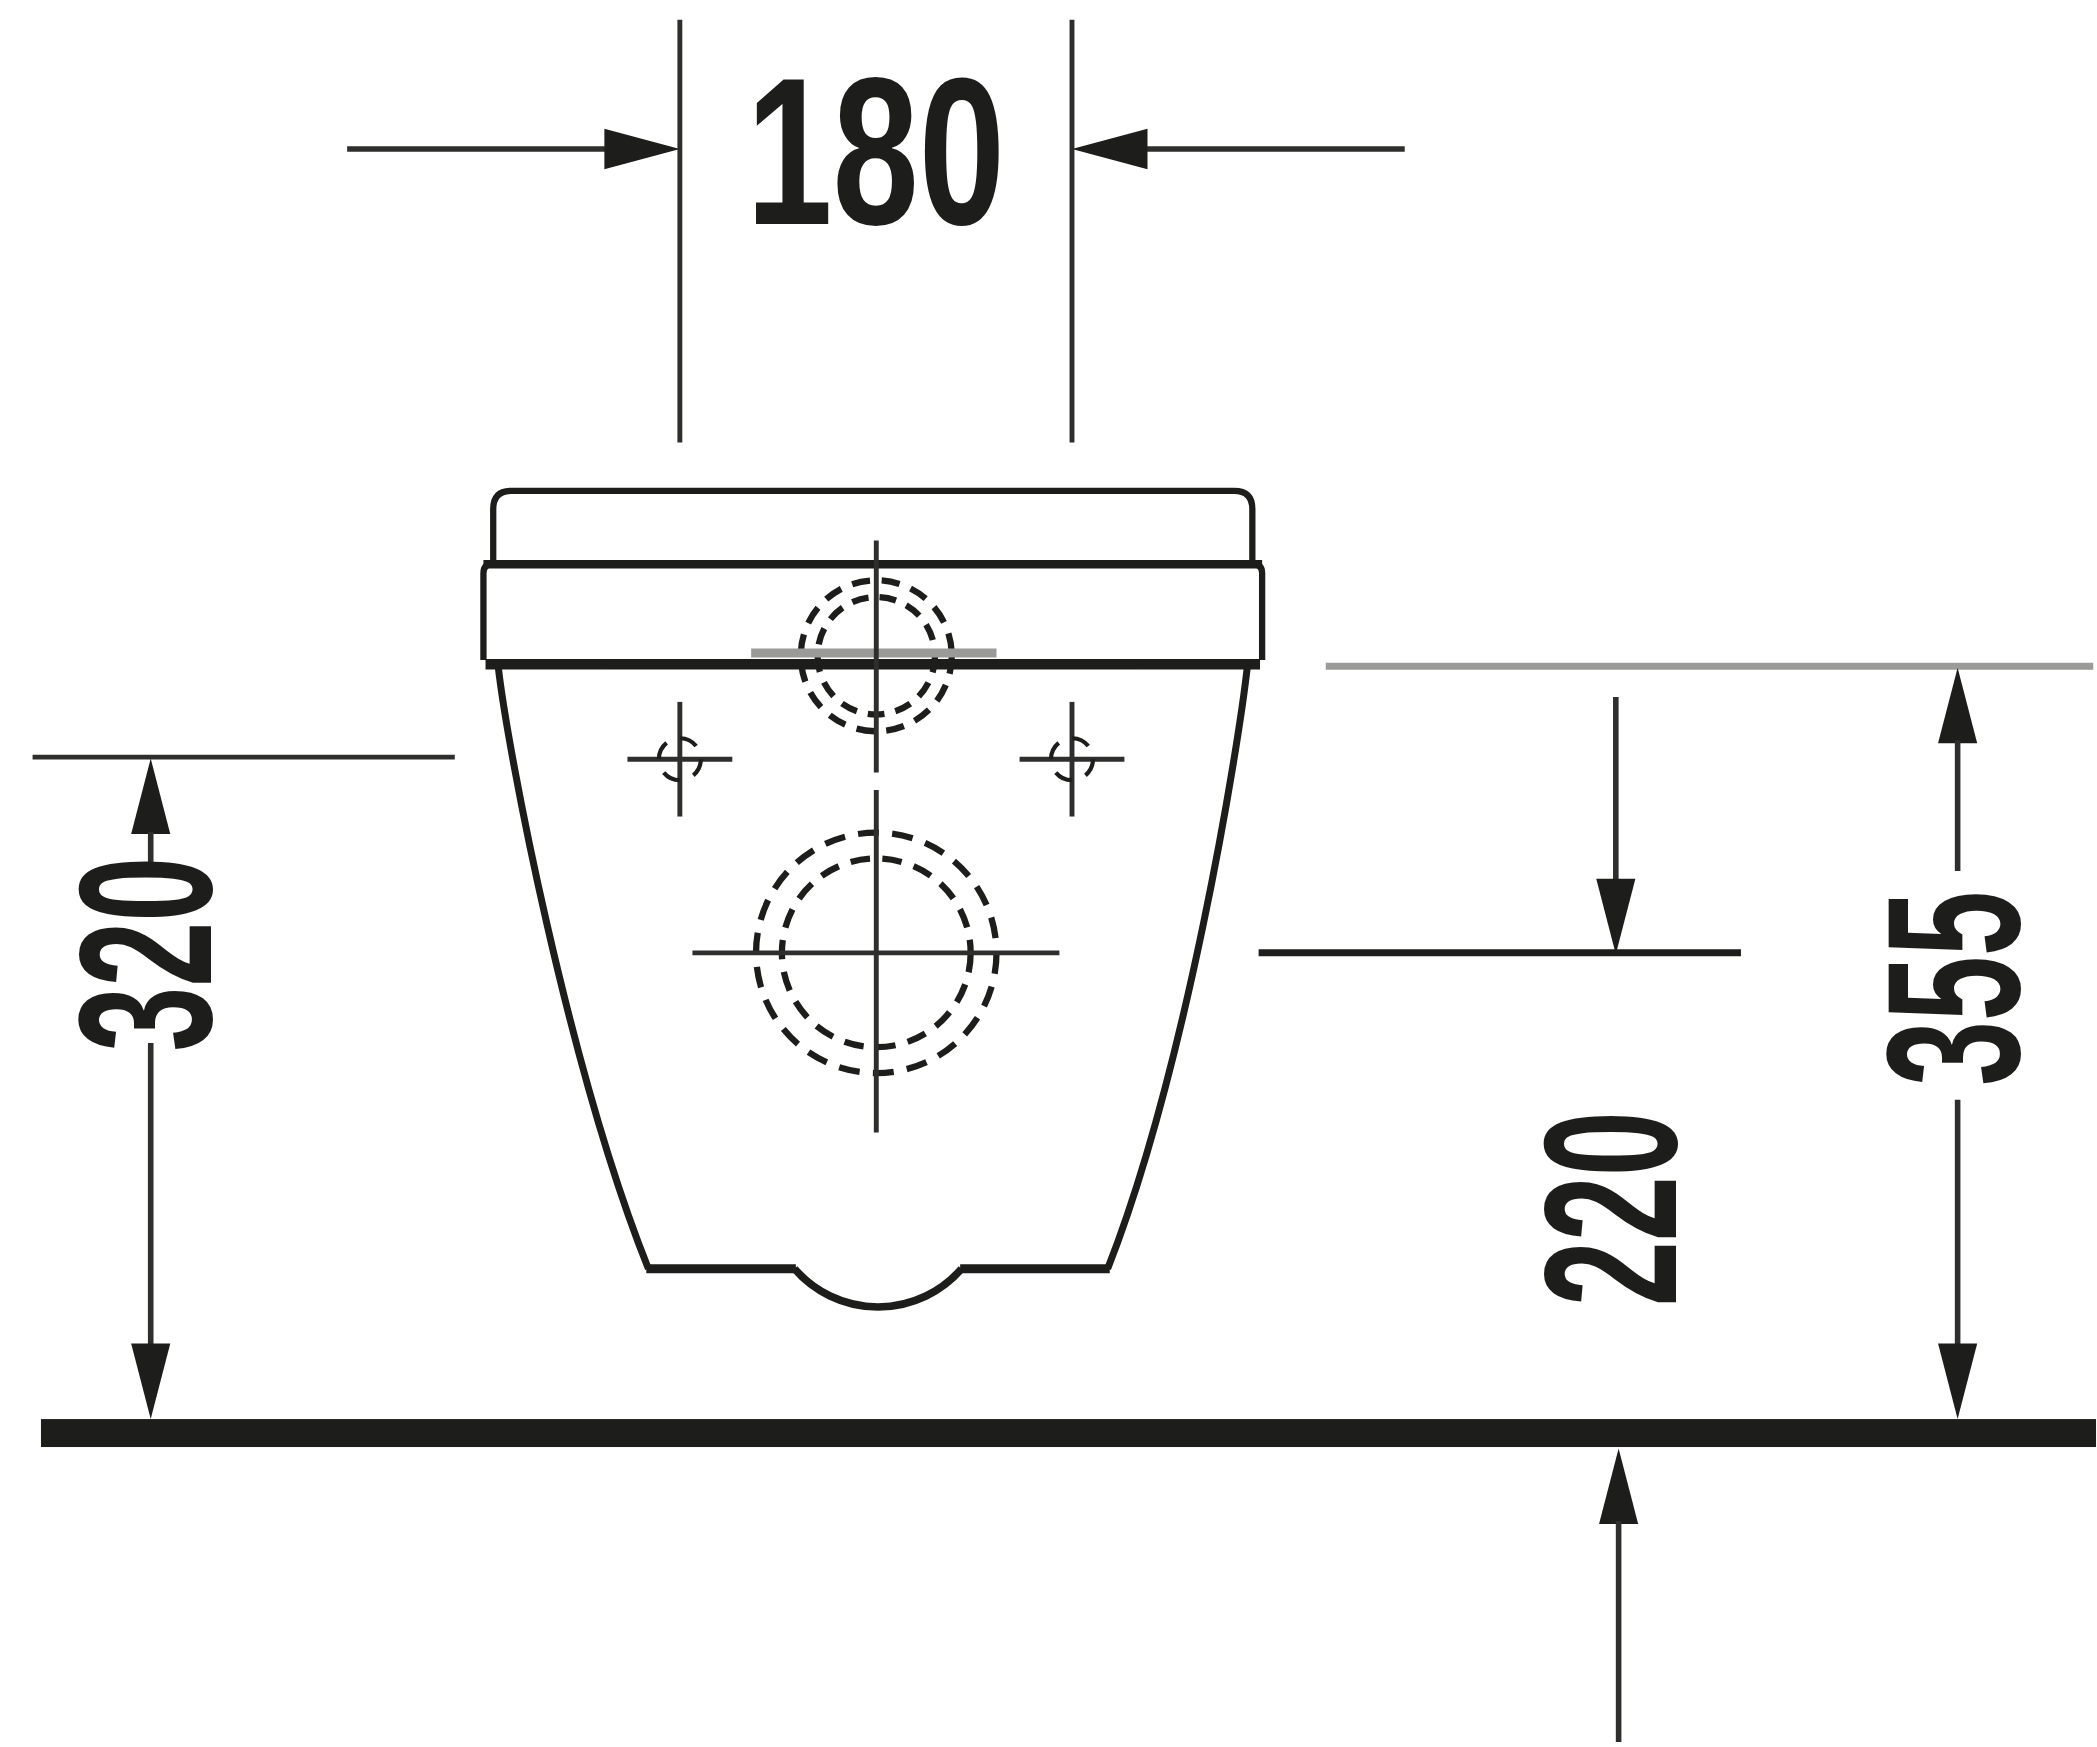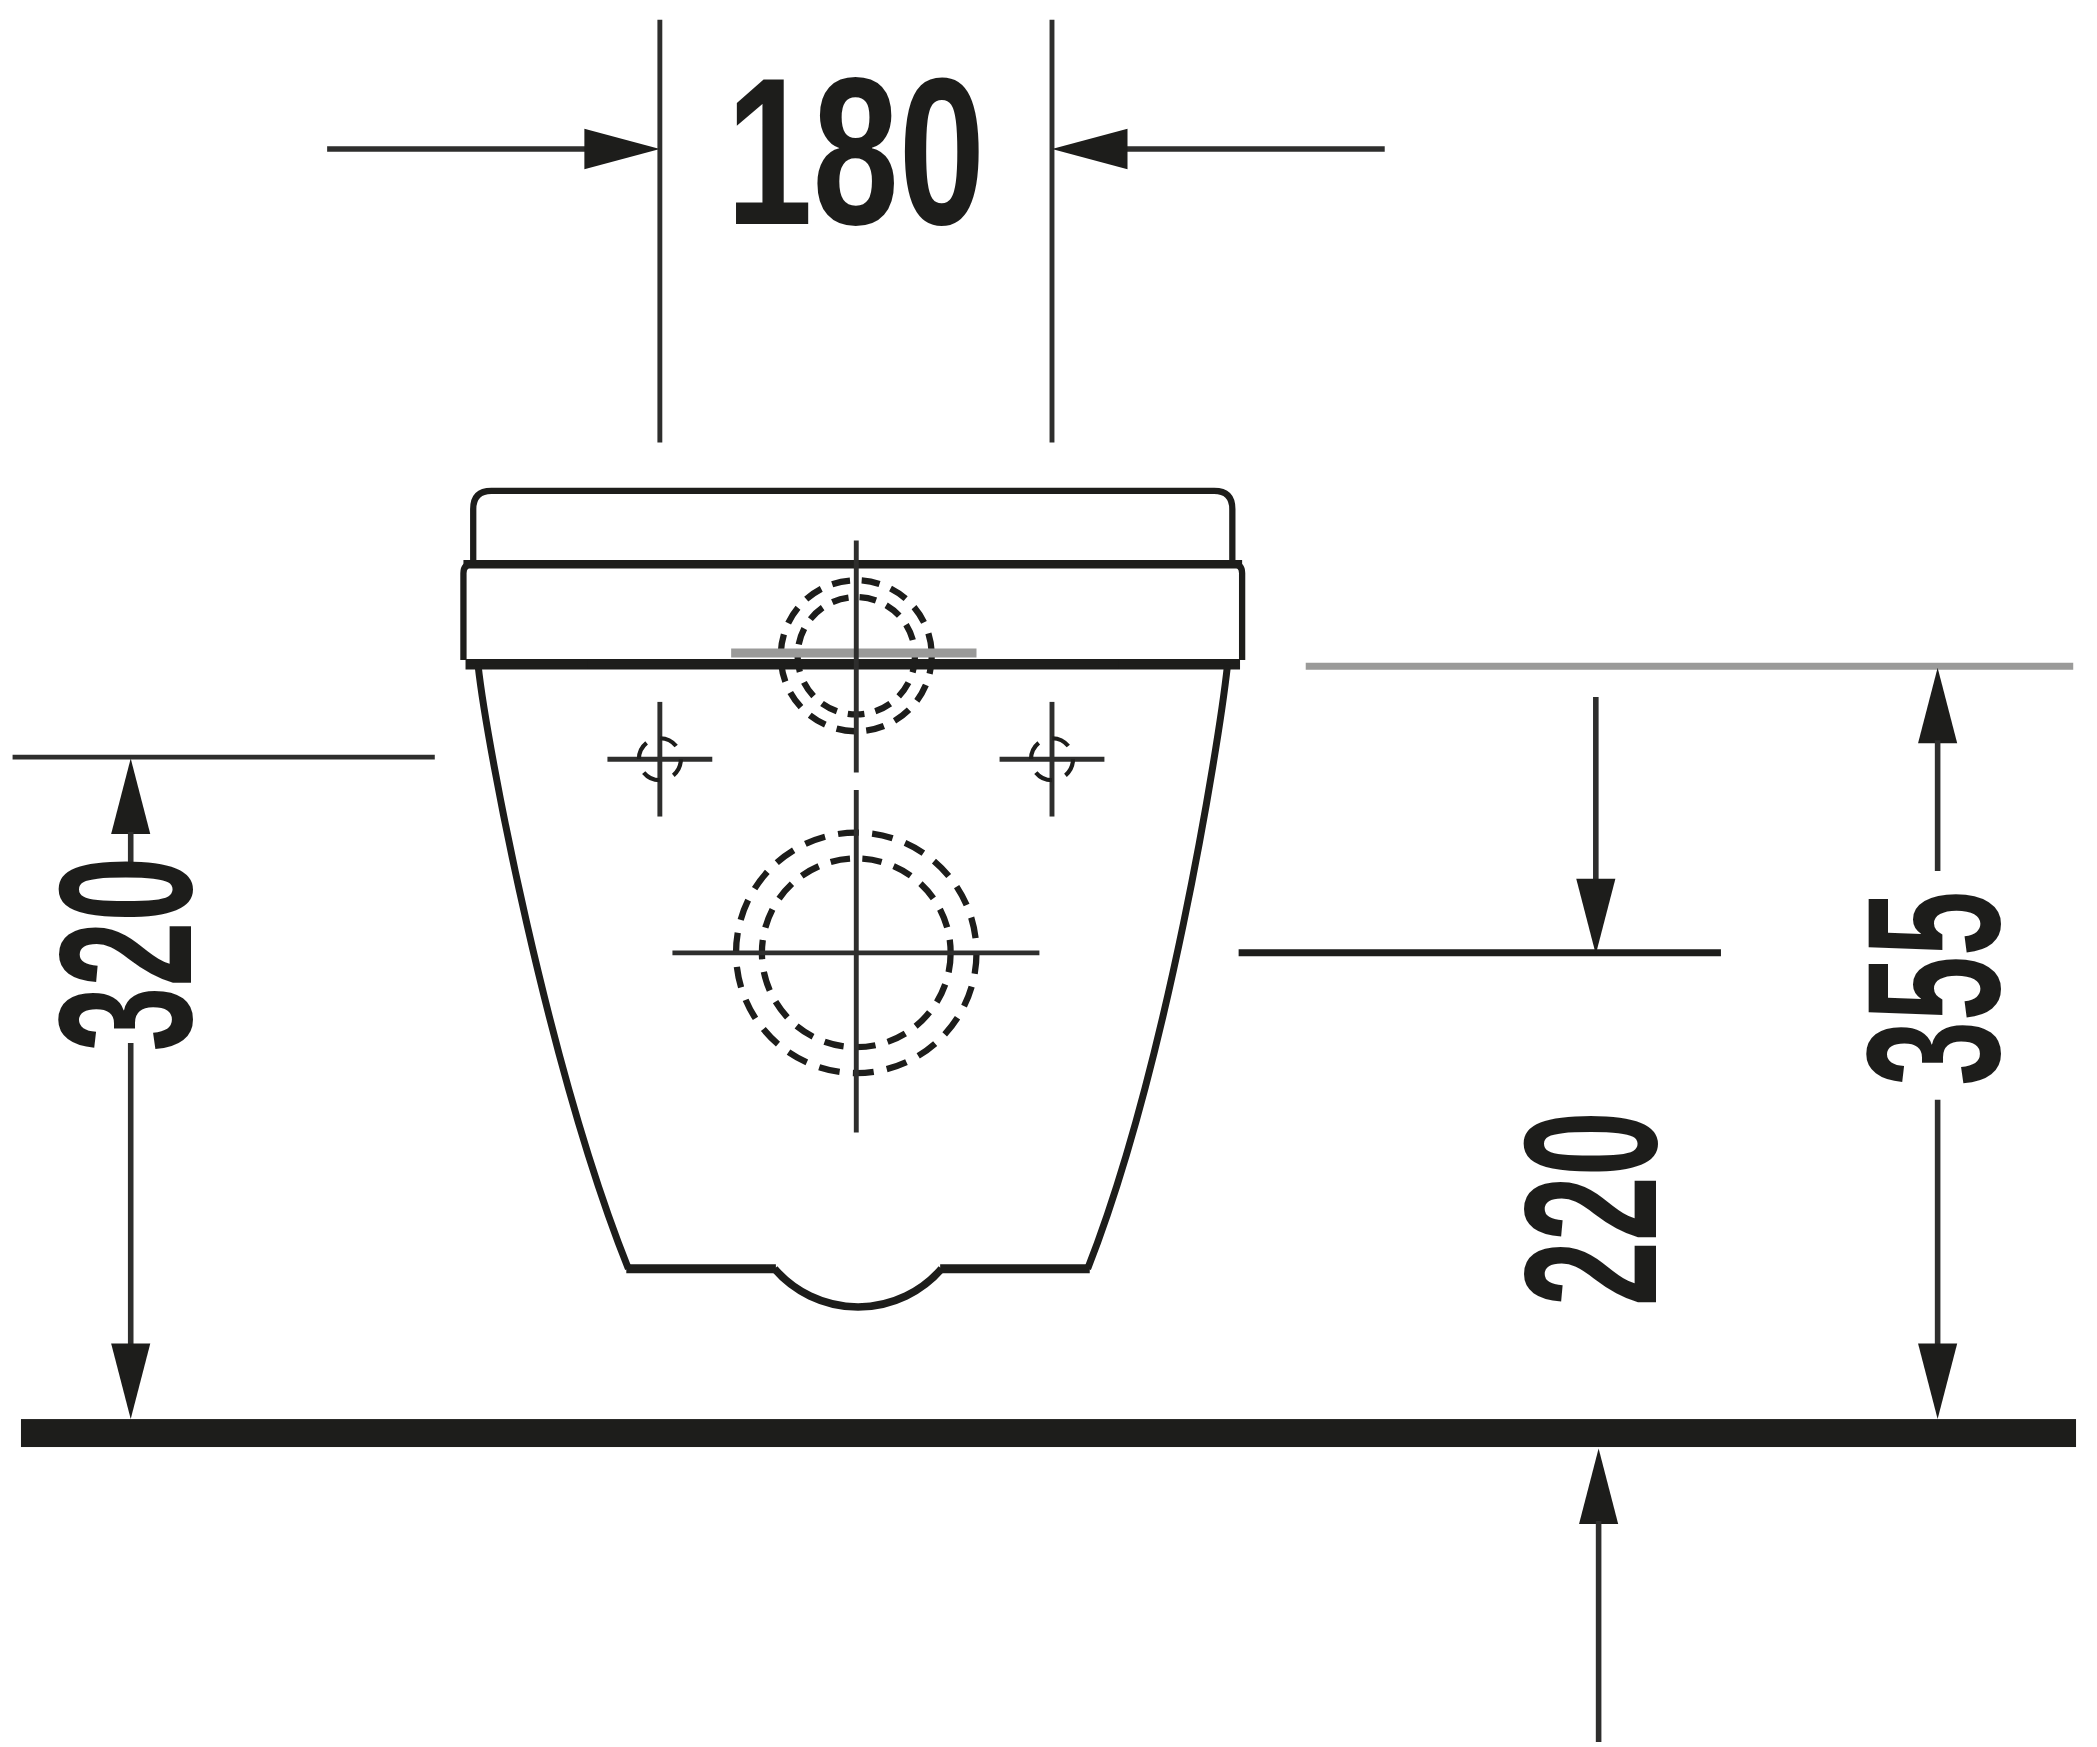--- a/index.html
+++ b/index.html
@@ -2,21 +2,21 @@
 <html style="--ink: #1d1d1b; --line: #2e2e2d; --gray: #9a9a99; --bg: #ffffff;font-size:11.2px"><head>
 <meta charset="utf-8">
 <style>
   :root{
     --ink:#1d1d1b;
     --line:#2e2e2d;
     --gray:#9a9a99;
     --bg:#ffffff;
   }
   html,body{margin:0;padding:0;background:var(--bg);}
-  .stage{width:1830px;height:1747px;position:relative;background:var(--bg);}
+  .stage{width:1830px;height:1747px;position:relative;background:var(--bg);padding-left:20px;}
   svg{display:block;}
   .ink-stroke{stroke:var(--ink);}
   .thin-stroke{stroke:var(--line);}
   .gray-stroke{stroke:var(--gray);}
   .ink-fill{fill:var(--ink);}
   .no-fill{fill:none;}
   .dim-text{
     font-family:"Liberation Sans","DejaVu Sans",sans-serif;
     font-weight:bold;
     fill:var(--ink);

